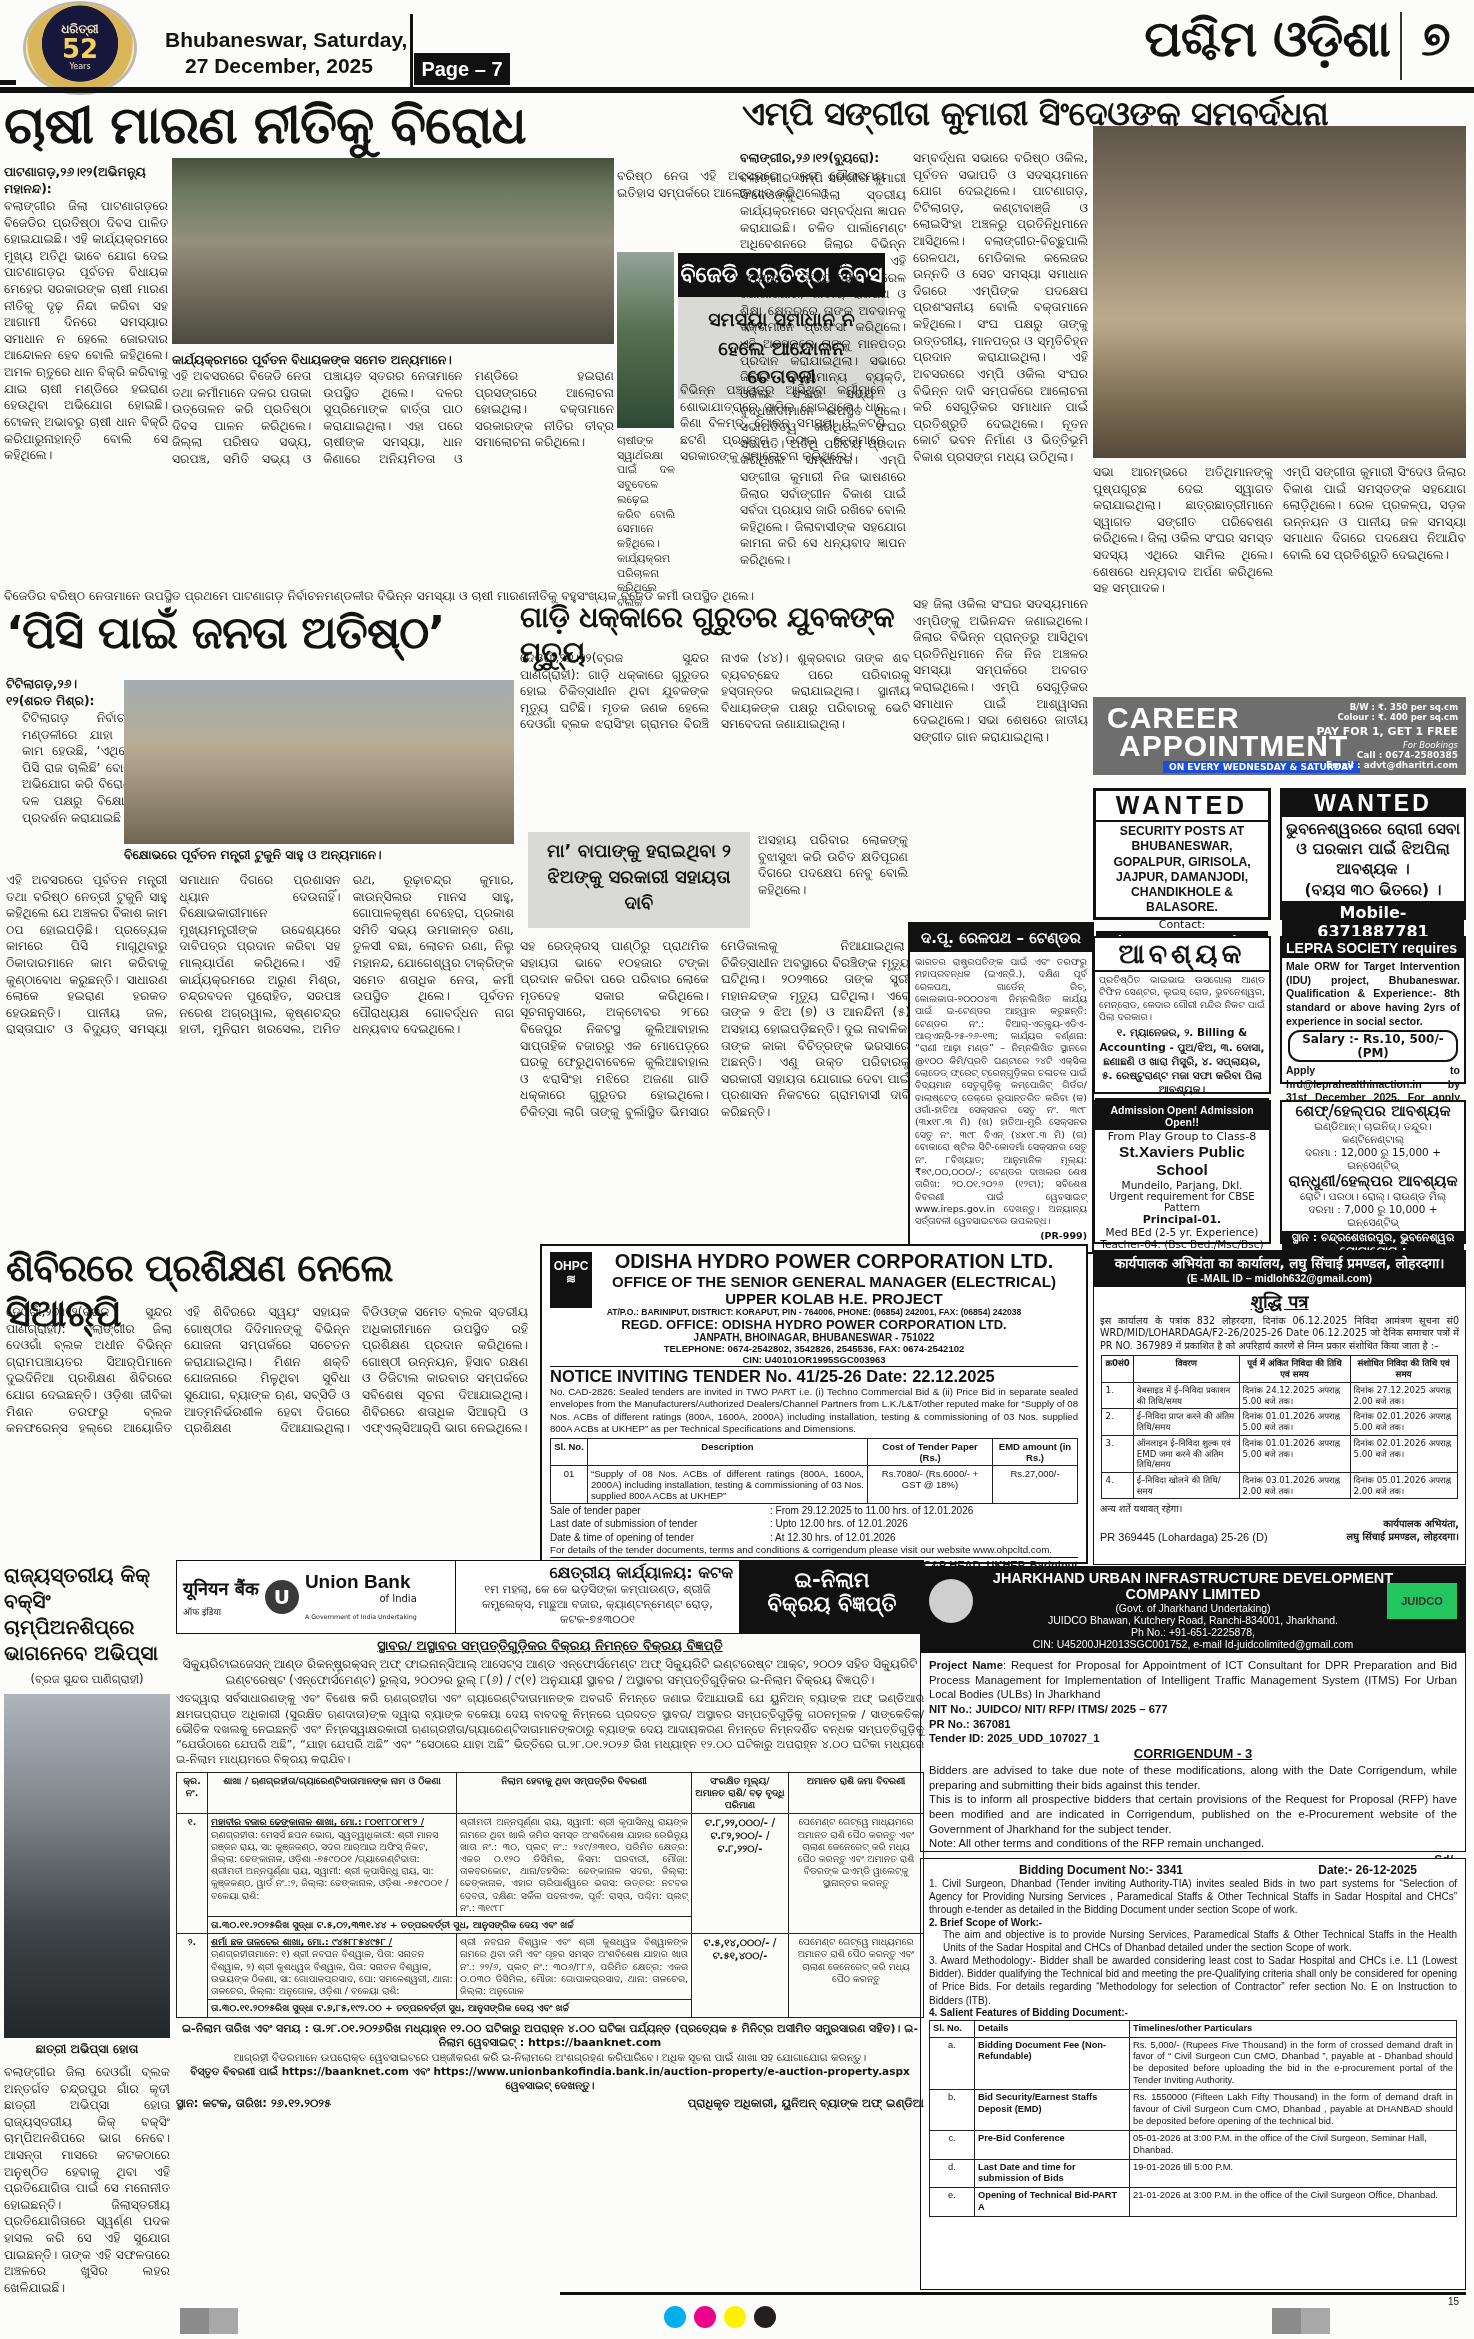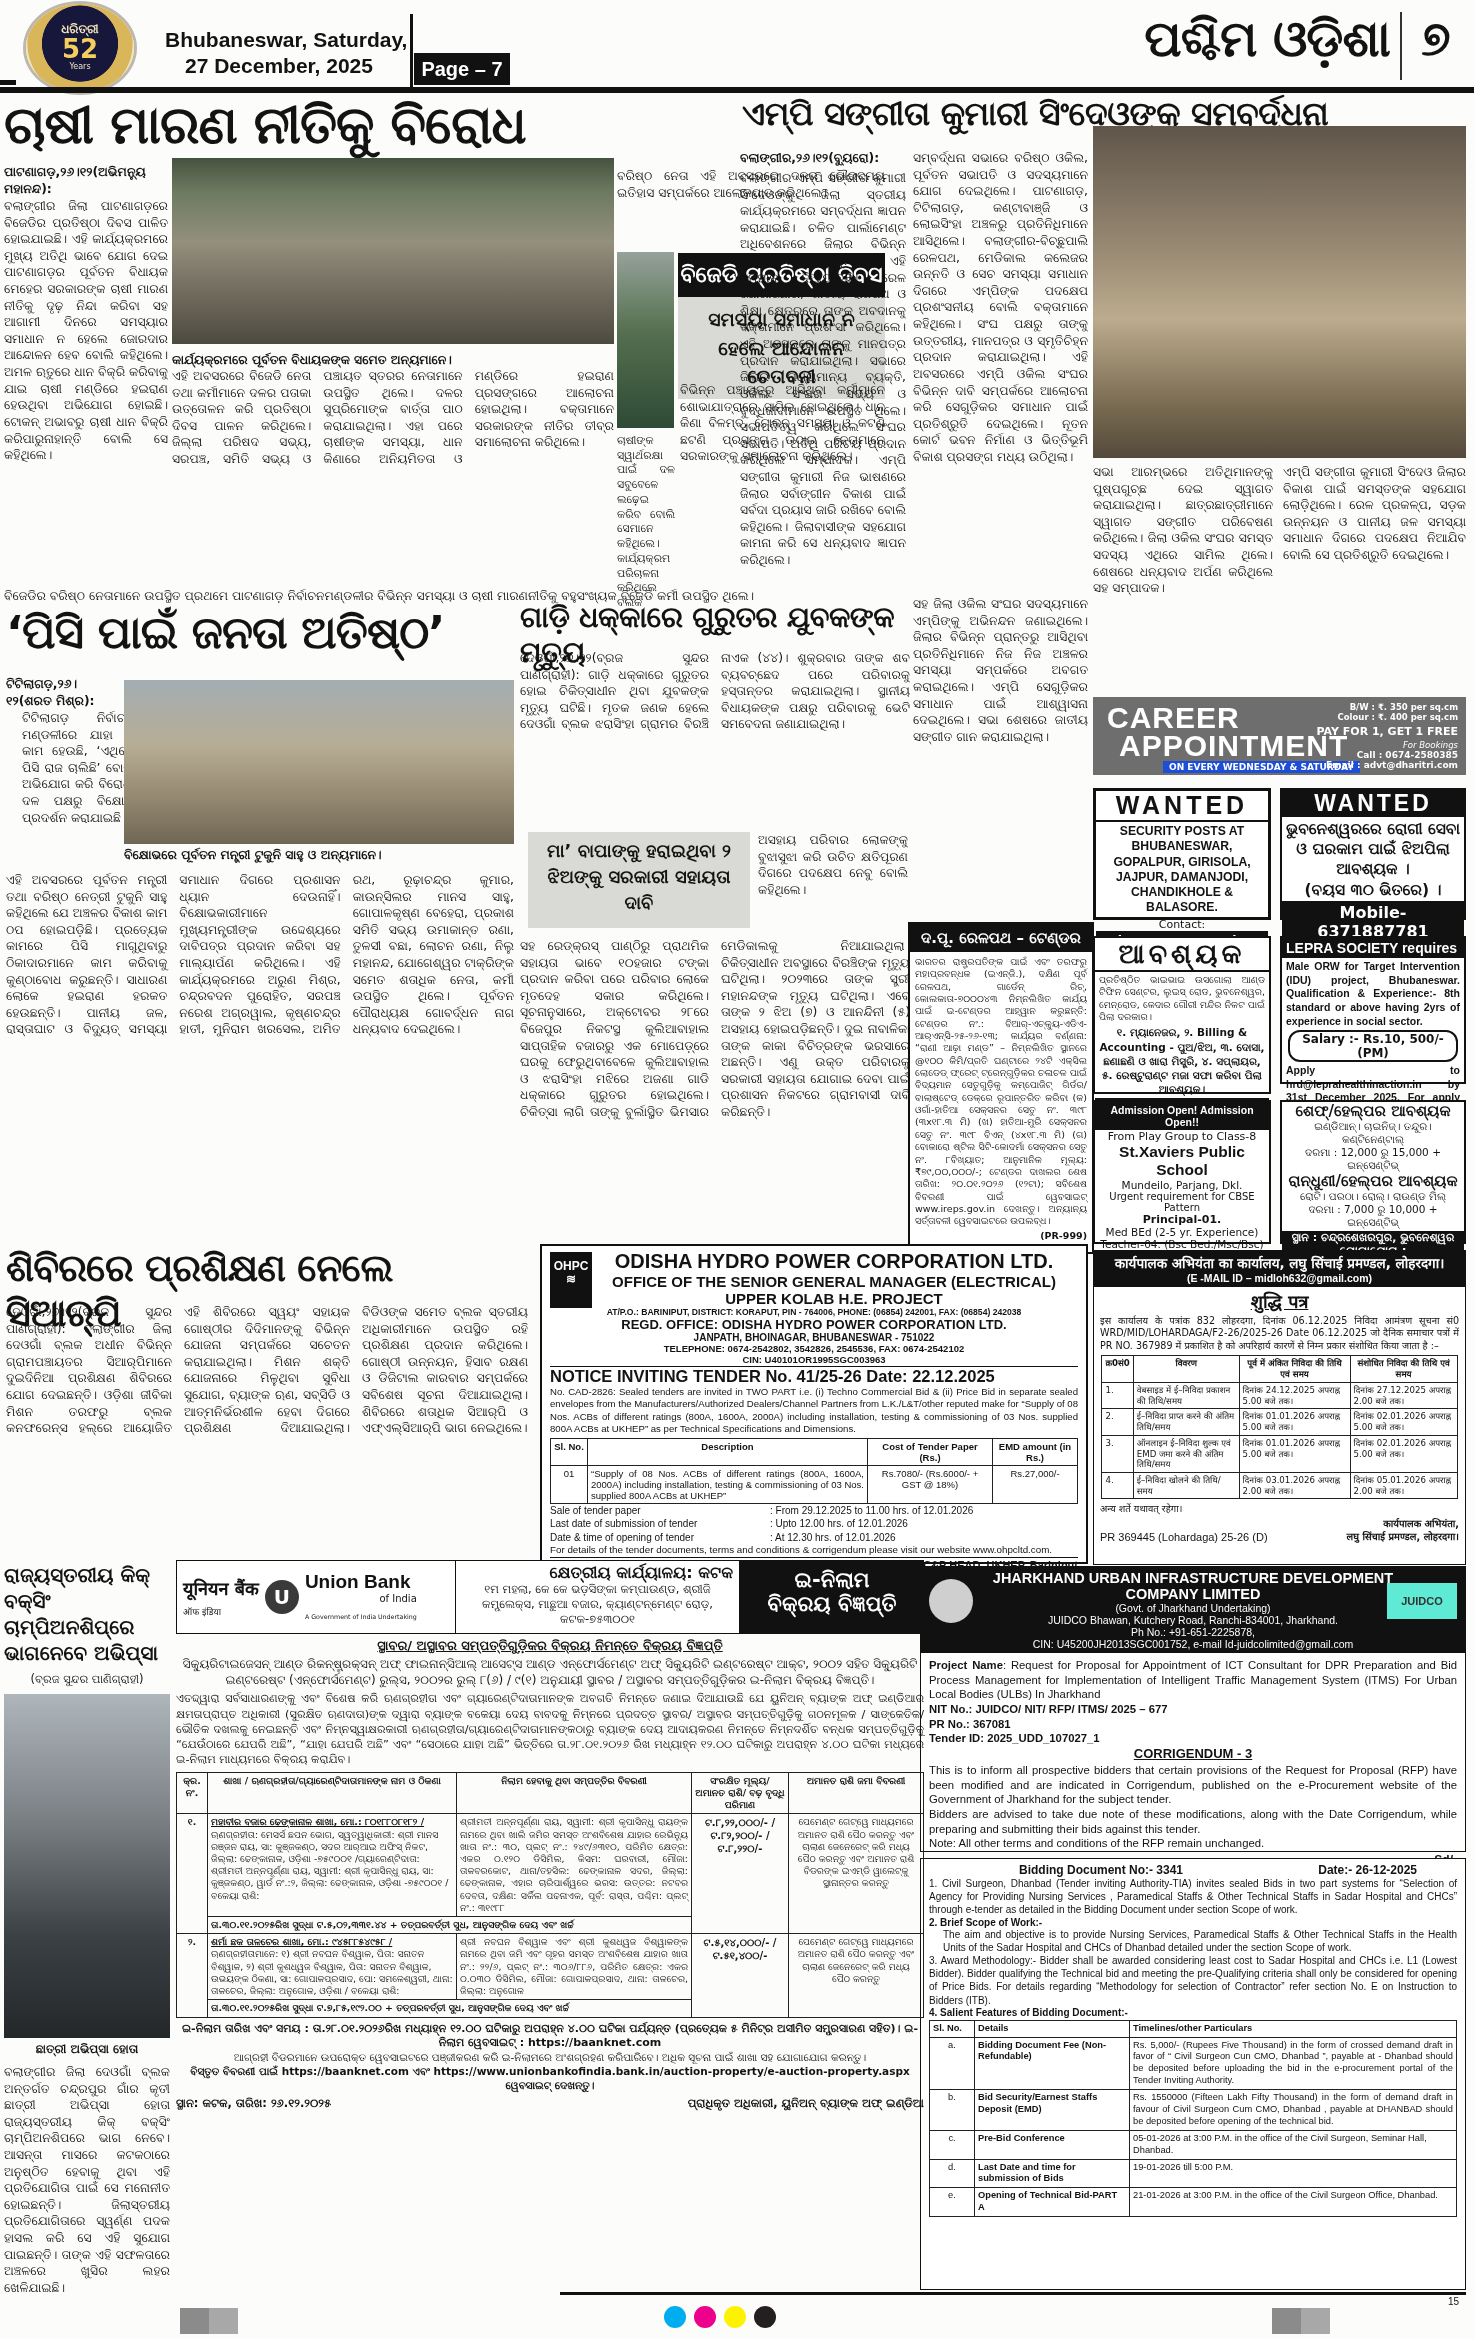--- a/index.html
+++ b/index.html
@@ -266,35 +266,35 @@
       <span class="r" style="font-size:9.8px;">
         <span class="b">कार्यपालक अभियंता,</span><br>
         <span class="b">लघु सिंचाई प्रमण्डल, लोहरदगा।</span>
       </span>
     </div>
   </div>
 
   <div class="abs adbox" style="left:920px;top:1566px;width:546px;height:286px;box-sizing:border-box;border-width:1.5px;font-family:'Liberation Sans',sans-serif;">
     <div class="blackbar" style="position:relative;padding:3px 60px;min-height:72px;">
       <div class="abs" style="left:8px;top:12px;width:44px;height:44px;border-radius:50%;background:#cfcfcf;"></div>
-      <div class="abs c" style="right:8px;top:16px;width:70px;height:36px;background:#5eead4;color:#333;font-size:11px;font-weight:700;line-height:36px;">JUIDCO</div>
+      <div class="abs c" style="right:8px;top:16px;width:70px;height:36px;background:#22c55e;color:#333;font-size:11px;font-weight:700;line-height:36px;">JUIDCO</div>
       <div class="b c" style="font-size:14.5px;">JHARKHAND URBAN INFRASTRUCTURE DEVELOPMENT COMPANY LIMITED</div>
       <div class="c" style="font-size:10.5px;">(Govt. of Jharkhand Undertaking)</div>
       <div class="c" style="font-size:10.5px;">JUIDCO Bhawan, Kutchery Road, Ranchi-834001, Jharkhand.</div>
       <div class="c" style="font-size:10.5px;">Ph No.: +91-651-2225878,</div>
       <div class="c" style="font-size:10.5px;">CIN: U45200JH2013SGC001752, e-mail Id-juidcolimited@gmail.com</div>
     </div>
     <div style="padding:5px 8px;font-size:11.3px;line-height:1.3;">
       <div class="j"><span class="b">Project Name</span><span>: Request for Proposal for Appointment of ICT Consultant for DPR Preparation and Bid Process Management for Implementation of Intelligent Traffic Management System (ITMS) For Urban Local Bodies (ULBs) In Jharkhand</span></div>
       <div class="b">NIT No.: JUIDCO/ NIT/ RFP/ ITMS/ 2025 – 677</div>
       <div class="b">PR No.: 367081</div>
       <div class="b">Tender ID: 2025_UDD_107027_1</div>
       <div class="b c u" style="font-size:13px;">CORRIGENDUM - 3</div>
+      <div class="j">Bidders are advised to take due note of these modifications, along with the Date Corrigendum, while preparing and submitting their bids against this tender.</div>
       <div class="j">This is to inform all prospective bidders that certain provisions of the Request for Proposal (RFP) have been modified and are indicated in Corrigendum, published on the e-Procurement website of the Government of Jharkhand for the subject tender.</div>
-      <div class="j">Bidders are advised to take due note of these modifications, along with the Date Corrigendum, while preparing and submitting their bids against this tender.</div>
       <div>Note: All other terms and conditions of the RFP remain unchanged.</div>
       <div style="display:flex;justify-content:space-between;align-items:flex-end;margin-top:2px;">
         <span style="font-size:12px;">PR 369456 (Urban Development) 25-26 (D)</span>
         <span class="r b" style="font-size:12px;">
           <span>Sd/-</span><br>
           <span>Project Director (Technical)</span><br>
           <span>JUIDCO Ltd.</span>
         </span>
       </div>
     </div>

